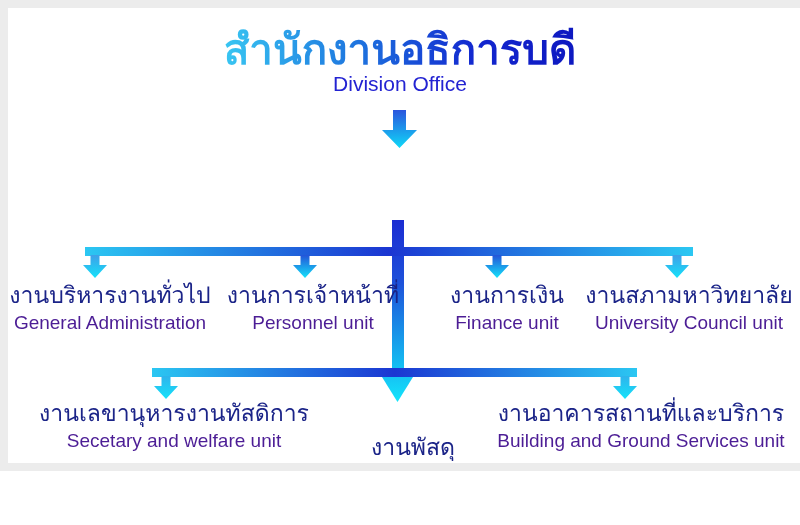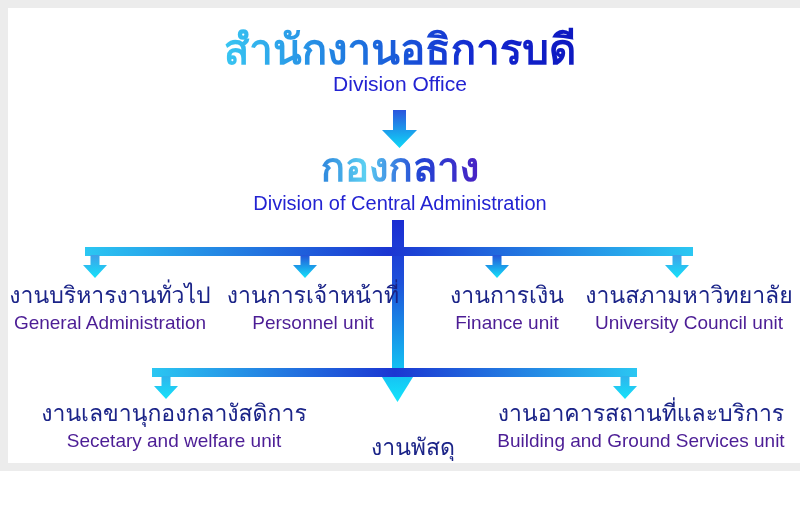--- a/index.html
+++ b/index.html
@@ -49,22 +49,20 @@
   <svg class="abs arrow" style="left:382px;top:110px;" width="35" height="38" viewBox="0 0 35 38">
     <defs>
         <linearGradient id="g1" x1="0" y1="0" x2="0" y2="1">
       <stop offset="0" stop-color="#2b55dd"></stop>
           <stop offset="1" stop-color="#0fd9f8"></stop>
     </linearGradient>
       </defs>
     <polygon points="11,0 24,0 24,20 35,20 17.5,38 0,20 11,20" fill="url(#g1)"></polygon>
   </svg>
 
-  <div class="abs ctr div-th grad2">กองกลาง</div>
-  <div class="abs ctr div-en">Division of Central Administration</div>
 
   <div class="abs vline"></div>
   <svg class="abs arrow" style="left:382px;top:377px;" width="31" height="25" viewBox="0 0 31 25">
     <defs>
         <linearGradient id="g2" x1="0" y1="0" x2="0" y2="1">
       <stop offset="0" stop-color="#16c4f4"></stop>
           <stop offset="1" stop-color="#12e6fb"></stop>
     </linearGradient>
       </defs>
     <polygon points="0,0 31,0 15.5,25" fill="url(#g2)"></polygon>
@@ -140,21 +138,21 @@
   <div class="abs ctr unit u3">
     <div class="th">งานการเงิน</div>
     <div class="en">Finance unit</div>
   </div>
   <div class="abs ctr unit u4">
     <div class="th">งานสภามหาวิทยาลัย</div>
     <div class="en">University Council unit</div>
   </div>
 
   <div class="abs ctr unit u5">
-    <div class="th">งานเลขานุกองกลางัสดิการ</div>
+    <div class="th">งานเลขานุหารงานทัสดิการ</div>
     <div class="en">Secetary and welfare unit</div>
   </div>
   <div class="abs ctr unit u6">
     <div class="th">งานพัสดุ</div>
     <div class="en">Supplies unit</div>
   </div>
   <div class="abs ctr unit u7">
     <div class="th">งานอาคารสถานที่และบริการ</div>
     <div class="en">Building and Ground Services unit</div>
   </div>

